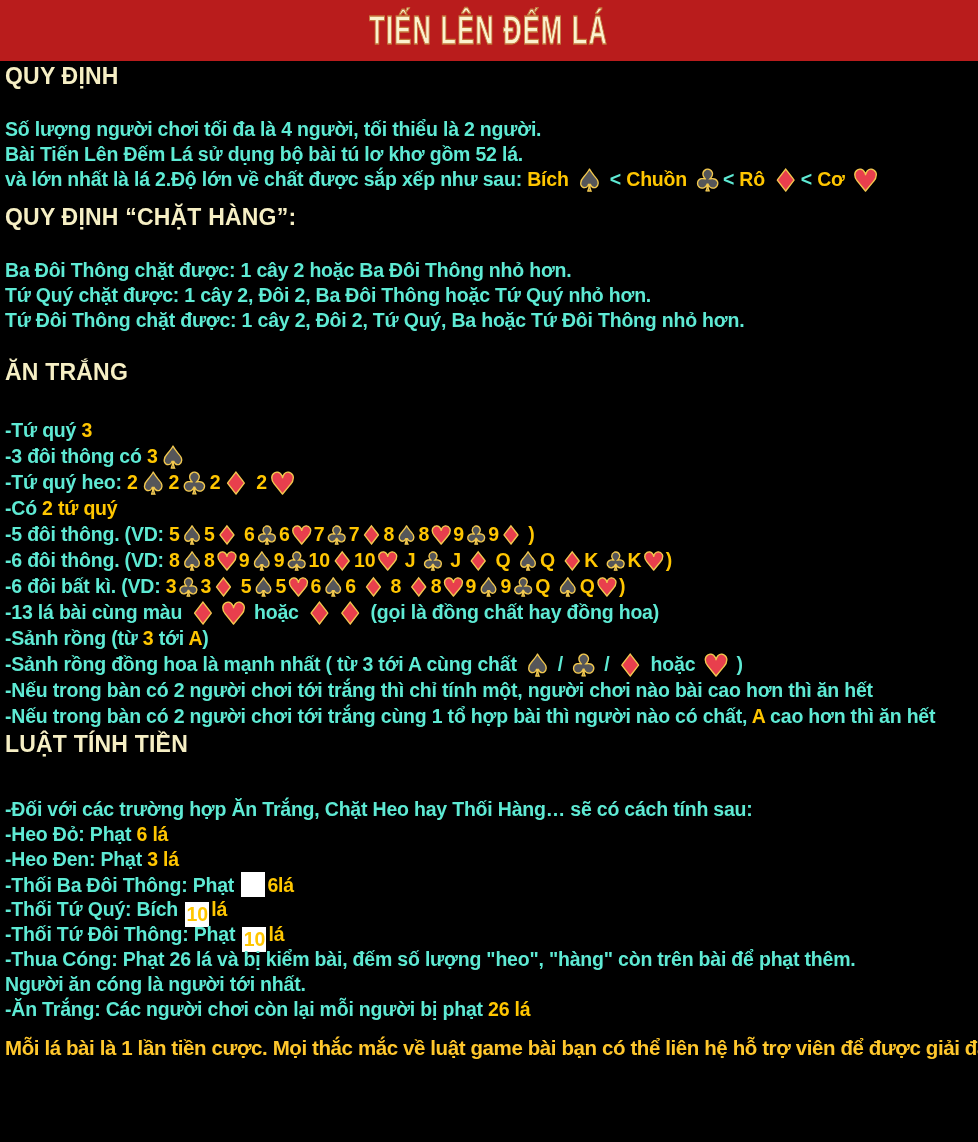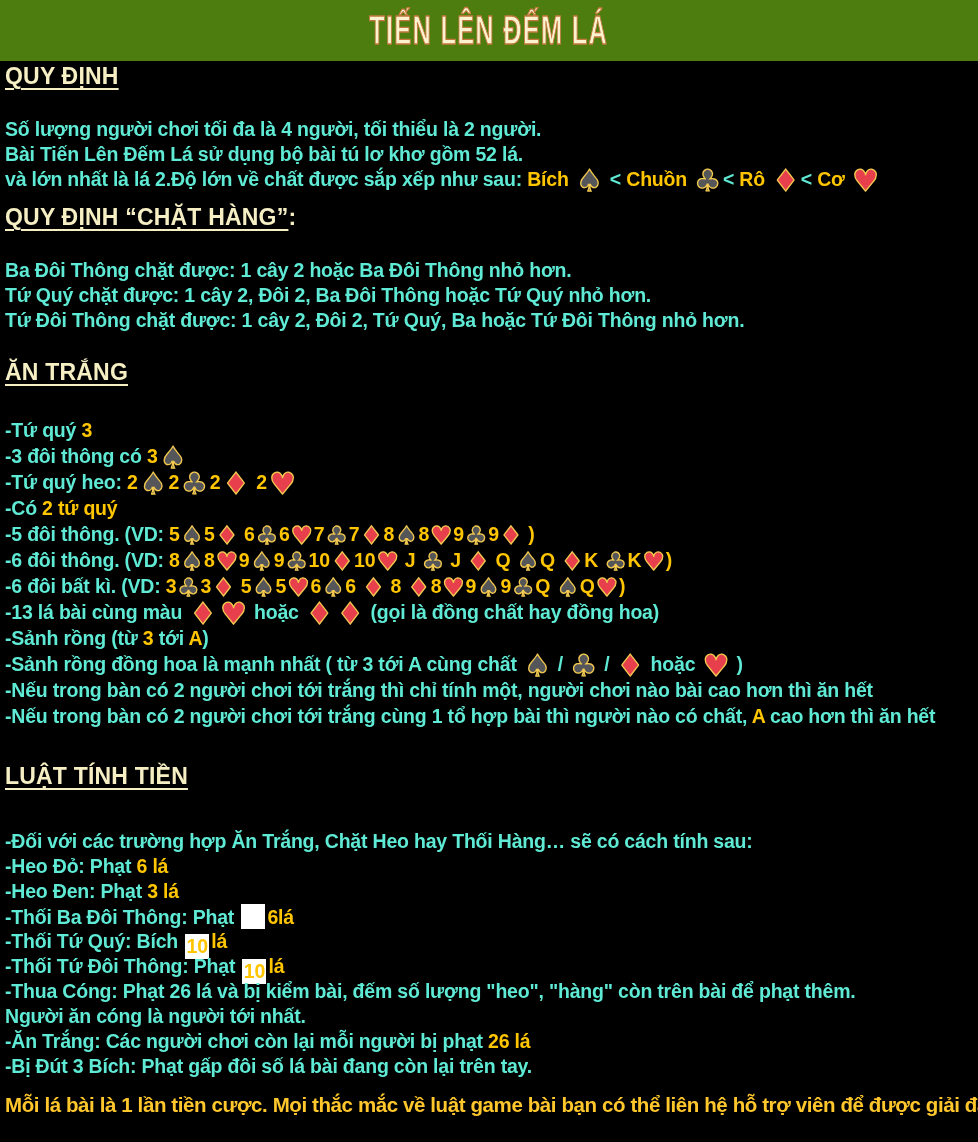--- a/index.html
+++ b/index.html
@@ -2,43 +2,42 @@
 <html><head>
 <meta charset="utf-8">
 <style>
   html,body{margin:0;padding:0;}
   body{
     width:978px;height:1142px;background:#000;overflow:hidden;
     font-family:"Liberation Sans","DejaVu Sans",sans-serif;
     -webkit-font-smoothing:antialiased;
   }
   .header-band{
-    height:61px;background:#4d7c0f;
+    height:61px;background:#b91c1c;
     display:flex;align-items:center;justify-content:center;
   }
   .game-title{
     font-weight:bold;font-size:41px;letter-spacing:2px;
     color:#FBF2CF;-webkit-text-stroke:1.3px #C4783E;
     transform:scaleX(0.62);transform-origin:center;
     white-space:nowrap;
   }
   main{padding:2px 0 0 5px;}
   .section-heading{
     margin:0;font-size:23px;font-weight:bold;color:#F6EFC4;
     letter-spacing:0.2px;height:30px;line-height:26px;
   }
   .heading-text{
-    text-decoration:underline;
     text-underline-offset:4px;
     text-decoration-thickness:2px;
   }
   .sec-0 .section-heading{margin-top:0;margin-bottom:24px;}
   .sec-1 .section-heading{margin-top:12px;margin-bottom:24px;}
   .sec-2 .section-heading{margin-top:26px;margin-bottom:28px;}
-  .sec-3 .section-heading{margin-top:34px;margin-bottom:36px;}
+  .sec-3 .section-heading{margin-top:2px;margin-bottom:36px;}
   .line{
     font-size:19.5px;font-weight:bold;line-height:25px;height:25px;
     letter-spacing:-0.2px;white-space:nowrap;
   }
   .sec-2 .line{line-height:26px;height:26px;}
   .cream{color:#5eead4;}
   .gold{color:#FFC600;}
   .suit{
     display:inline-block;height:20px;line-height:20px;
     font-family:"DejaVu Sans",sans-serif;font-weight:bold;
@@ -98,16 +97,15 @@
       <h2 class="section-heading"><span class="heading-text">LUẬT TÍNH TIỀN</span></h2>
       <div class="line"><span class="cream">-Đối với các trường hợp Ăn Trắng, Chặt Heo hay Thối Hàng… sẽ có cách tính sau:</span></div>
       <div class="line"><span class="cream">-Heo Đỏ: Phạt </span><span class="gold">6 lá</span></div>
       <div class="line"><span class="cream">-Heo Đen: Phạt </span><span class="gold">3 lá</span></div>
       <div class="line"><span class="cream">-Thối Ba Đôi Thông: Phạt </span><span class="patch"></span><span class="gold">6lá</span></div>
       <div class="line"><span class="cream">-Thối Tứ Quý: Bích </span><span class="patch">10</span><span class="gold">lá</span></div>
       <div class="line"><span class="cream">-Thối Tứ Đôi Thông: Phạt </span><span class="patch">10</span><span class="gold">lá</span></div>
       <div class="line"><span class="cream">-Thua Cóng: Phạt 26 lá và bị kiểm bài, đếm số lượng "heo", "hàng" còn trên bài để phạt thêm.</span></div>
       <div class="line"><span class="cream">Người ăn cóng là người tới nhất.</span></div>
       <div class="line"><span class="cream">-Ăn Trắng: Các người chơi còn lại mỗi người bị phạt </span><span class="gold">26 lá</span></div>
-      <div class="line"><span class="cream">-Bị Đút 3 Bích: Phạt gấp đôi số lá bài đang còn lại trên tay.</span></div>
     </section>
     <div class="footer-note">Mỗi lá bài là 1 lần tiền cược. Mọi thắc mắc về luật game bài bạn có thể liên hệ hỗ trợ viên để được giải đáp.</div>
   </main>
 
 </body></html>

